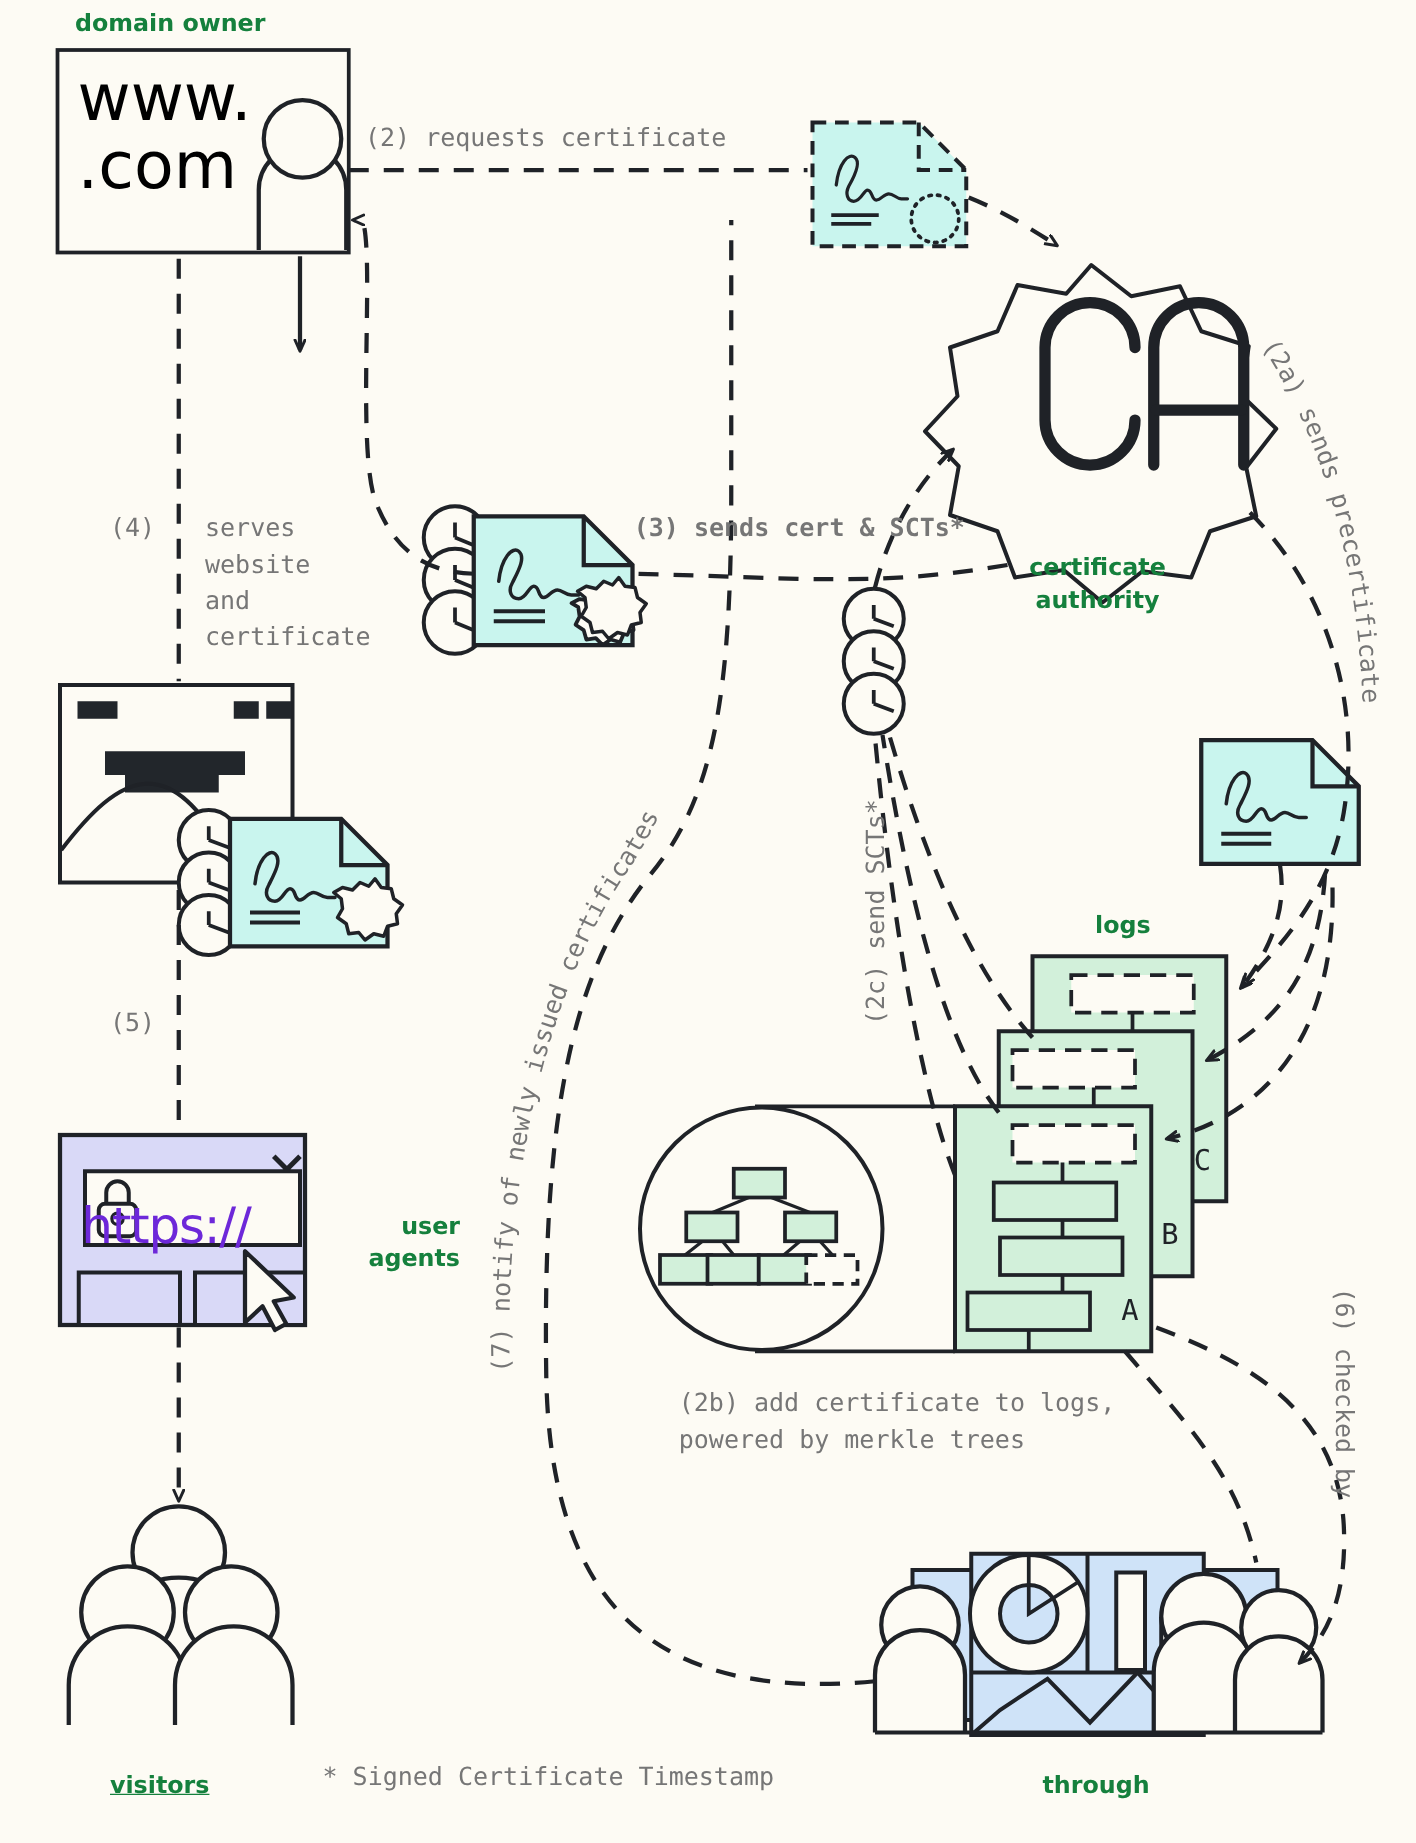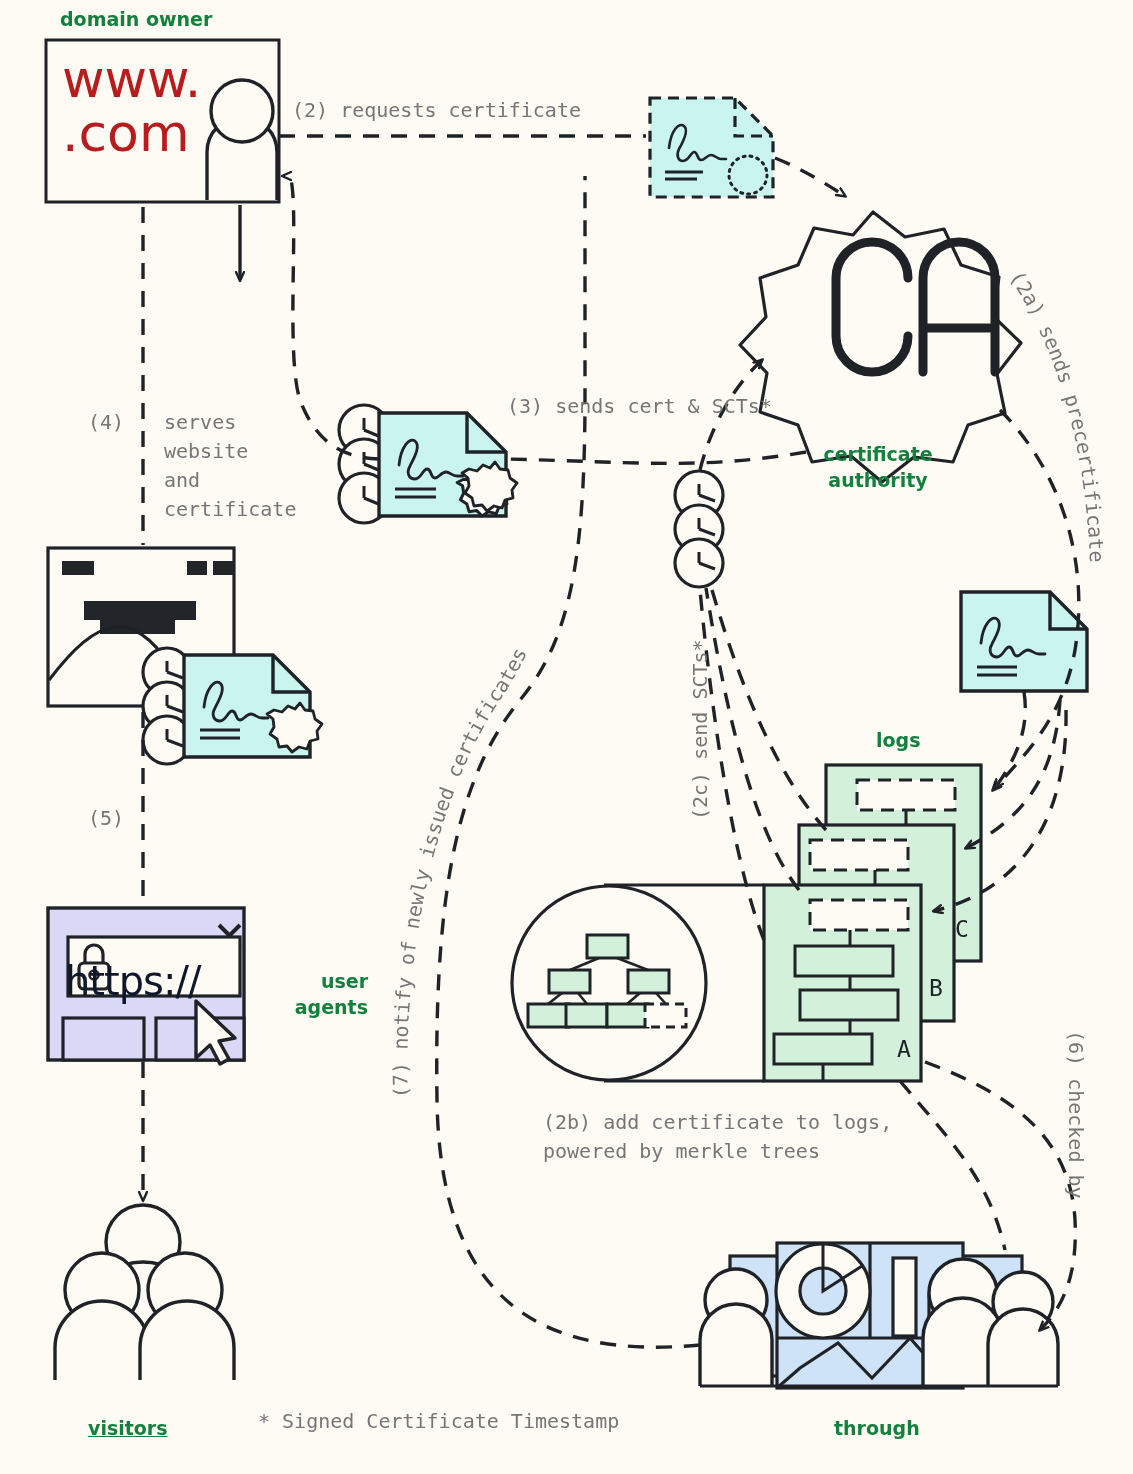--- a/index.html
+++ b/index.html
@@ -267,39 +267,39 @@
     </text>
     <text font-family="DejaVu Sans Mono, monospace" font-size="20" fill="#767676">
       <textPath href="#p7" startOffset="2">(7) notify of newly issued certificates</textPath>
     </text>
   </g>
 </svg>
 
 <div class="bold" style="left:60px;top:6px;">domain owner</div>
 
 <div style="position:absolute;left:62px;top:52px;font-family:'DejaVu Sans',sans-serif;
-            font-size:52px;line-height:54px;color:#b91c1c;white-space:pre;"><span>www.</span><br><span>.com</span></div>
+            font-size:52px;line-height:54px;color:#000000;white-space:pre;"><span>www.</span><br><span>.com</span></div>
 
 <div class="lbl" style="left:292px;top:96px;">(2) requests certificate</div>
 
 <div class="bold" style="left:798px;top:441px;width:160px;white-space:pre-line;">certificate
 authority</div>
 
-<div class="lbl" style="left:507px;top:392px;">(3) sends cert &amp; SCTs*</div>
+<div class="lbl" style="left:507px;top:408px;font-weight:bold;">(3) sends cert &amp; SCTs*</div>
 
 <div class="lbl" style="left:88px;top:408px;">(4)</div>
 <div class="lbl" style="left:164px;top:408px;white-space:pre-line;">serves
 website
 and
 certificate</div>
 
 <div class="lbl" style="left:88px;top:804px;">(5)</div>
 
 <div style="position:absolute;left:65px;top:958px;font-family:'DejaVu Sans',sans-serif;
-            font-size:40px;color:#0f172a;letter-spacing:-1px;">https://</div>
+            font-size:40px;color:#6d28d9;letter-spacing:-1px;">https://</div>
 
 <div class="bold" style="left:258px;top:968px;width:110px;white-space:pre-line;text-align:right;">user
 agents</div>
 
 <div class="bold" style="left:876px;top:727px;">logs</div>
 
 <div style="position:absolute;left:955px;top:916px;font-family:'DejaVu Sans Mono',monospace;
             font-size:23px;color:#1f2227;">C</div>
 <div style="position:absolute;left:929px;top:975px;font-family:'DejaVu Sans Mono',monospace;
             font-size:23px;color:#1f2227;">B</div>

